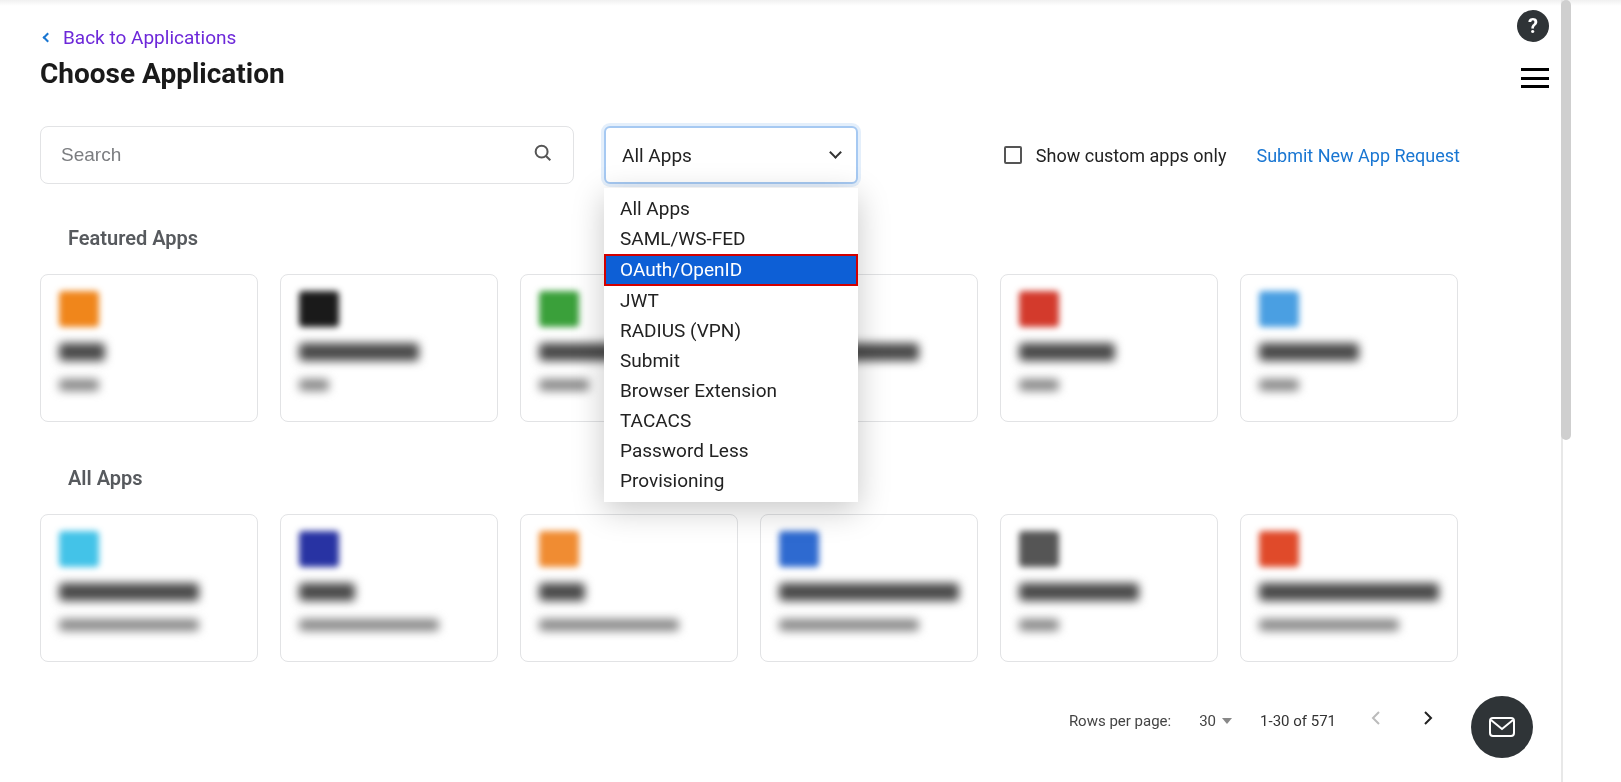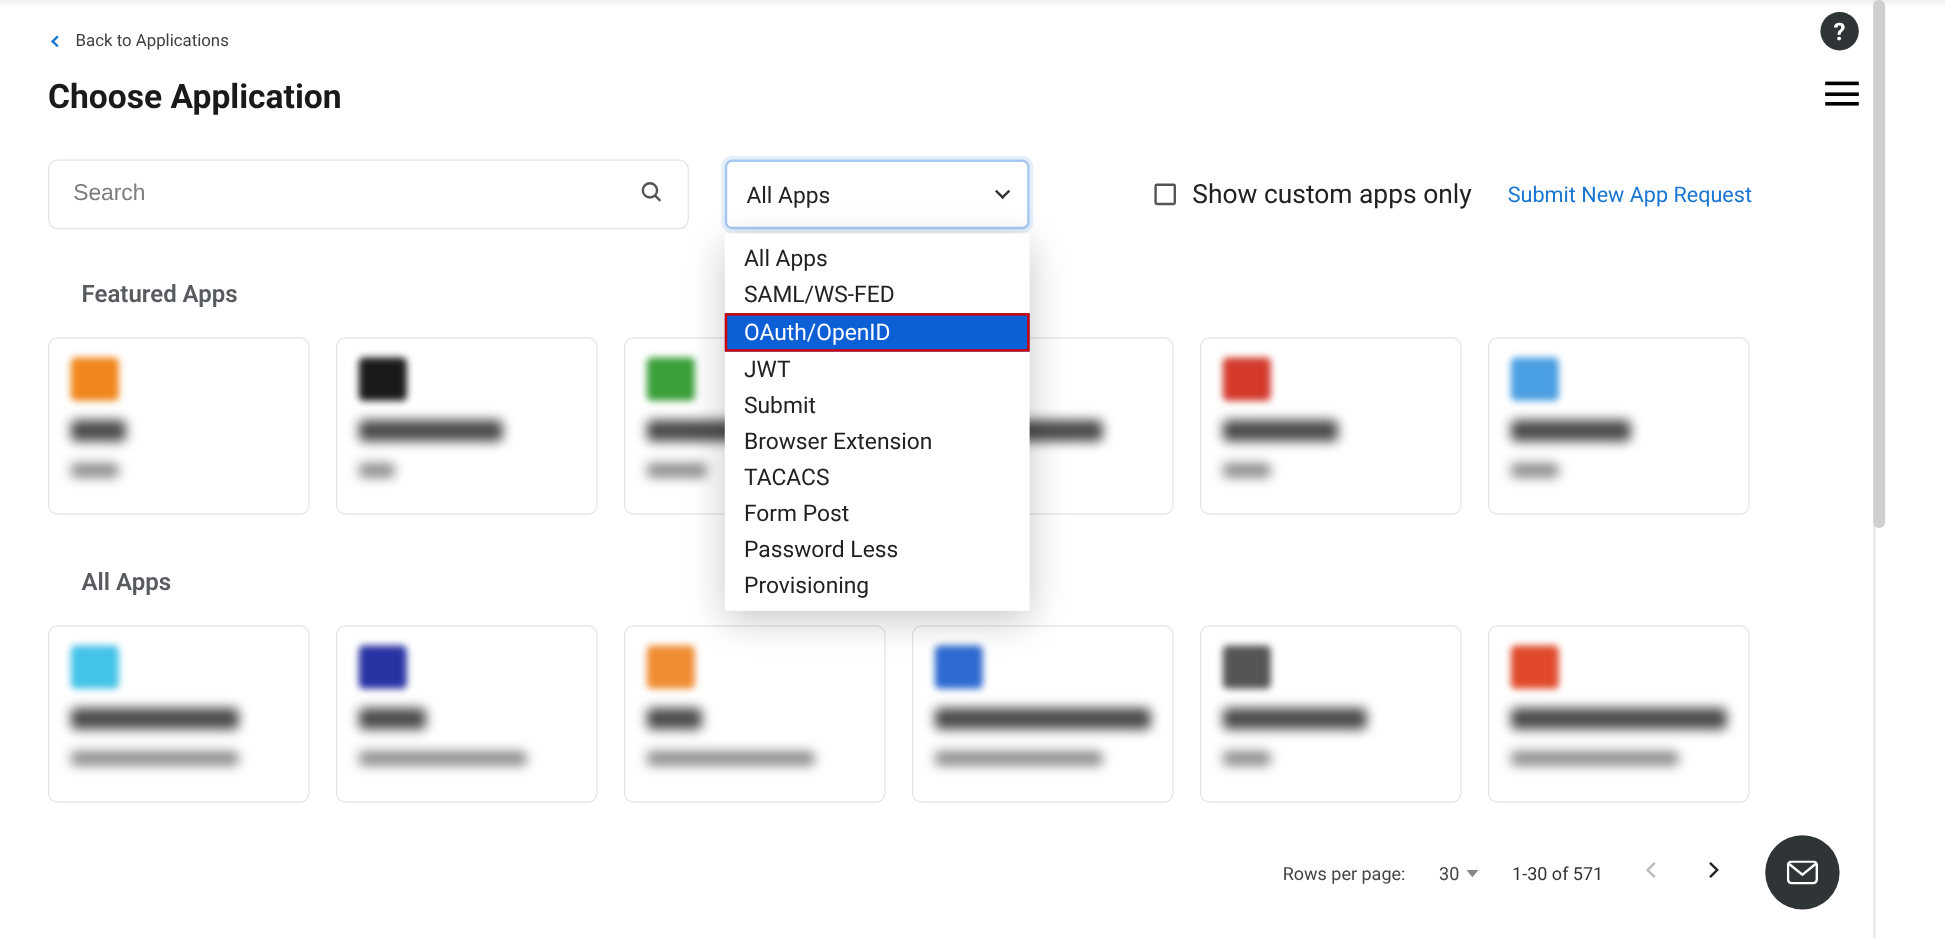--- a/index.html
+++ b/index.html
@@ -22,25 +22,25 @@
 
 .content {
   padding: 20px 40px 0 40px;
   width: 1500px;
 }
 
 .back-link {
   display: inline-flex;
   align-items: center;
   gap: 12px;
-  color: #404040;
-  font-size: 14px;
+  color: #6d28d9;
+  font-size: 19px;
   cursor: pointer;
   margin-top: 6px;
-  margin-bottom: 22px;
+  margin-bottom: 8px;
 }
 .back-link .chevron-left {
   width: 7px; height: 7px;
   border-left: 2px solid #1976d2;
   border-bottom: 2px solid #1976d2;
   transform: rotate(45deg);
   margin-left: 4px;
 }
 
 h1.page-title {
@@ -137,21 +137,21 @@
   align-items: center;
   gap: 14px;
   cursor: pointer;
 }
 .checkbox-box {
   width: 18px; height: 18px;
   border: 2px solid #555;
   border-radius: 2px;
 }
 .checkbox-label {
-  font-size: 22px;
+  font-size: 18px;
   color: #222;
 }
 
 .submit-link {
   color: #1976d2;
   font-size: 18px;
   cursor: pointer;
 }
 
 .section-head {
@@ -309,24 +309,24 @@
     <div class="select-wrap">
       <div class="select-display">
         <span>All Apps</span>
         <span class="chevron-down"></span>
       </div>
       <div class="dropdown" id="dropdown">
           <div class="opt">All Apps</div>
           <div class="opt">SAML/WS-FED</div>
           <div class="opt highlight">OAuth/OpenID</div>
           <div class="opt">JWT</div>
+          <div class="opt">RADIUS (VPN)</div>
           <div class="opt">Submit</div>
           <div class="opt">Browser Extension</div>
           <div class="opt">TACACS</div>
-          <div class="opt">Form Post</div>
           <div class="opt">Password Less</div>
           <div class="opt">Provisioning</div>
         </div>
     </div>
 
     <div class="spacer-flex"></div>
 
     <label class="checkbox-group">
       <span class="checkbox-box"></span>
       <span class="checkbox-label">Show custom apps only</span>

